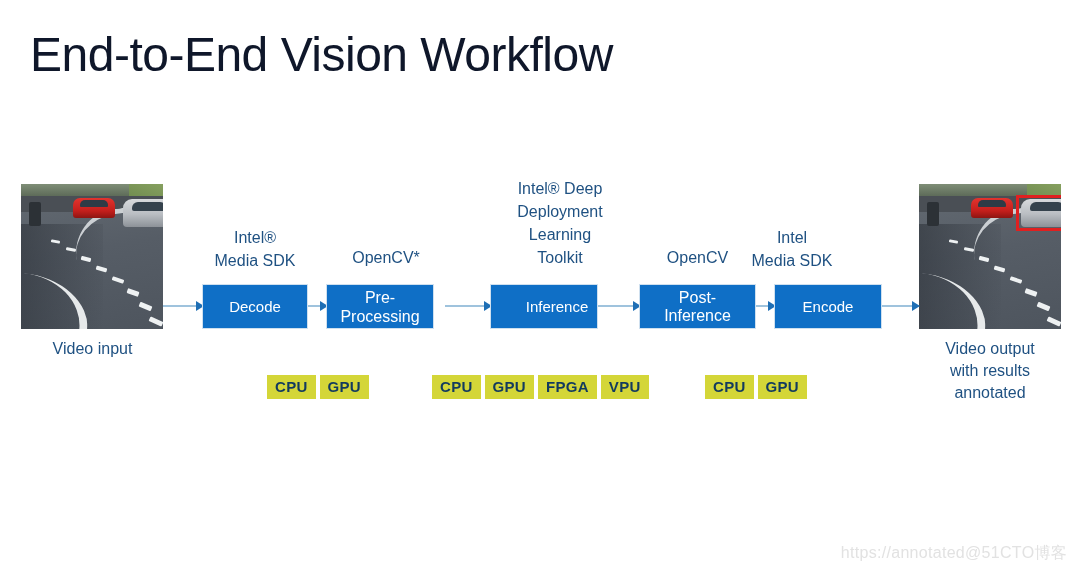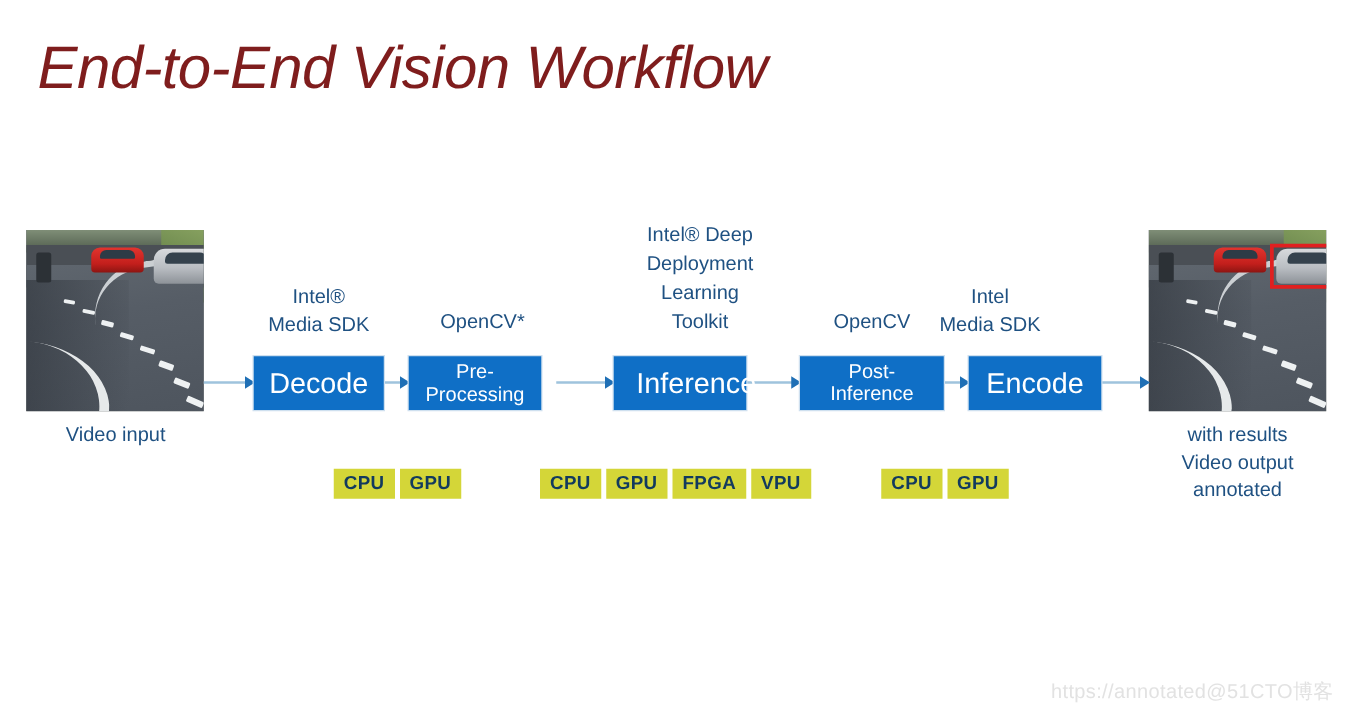--- a/index.html
+++ b/index.html
@@ -18,23 +18,22 @@
 
   
   #slide-title {
     position: absolute;
     left: 30px;
     top: 28px;
     font-size: 48px;
     line-height: 54px;
     font-weight: 400;
     letter-spacing: -0.5px;
-    color: #7f1d1d;
+    color: #0f172a;
     white-space: nowrap;
-    font-style: italic;
   }
 
   
   .video-frame {
     position: absolute;
     width: 142px;
     height: 145px;
     overflow: hidden;
     background: #5a5f62;
   }
@@ -139,21 +138,21 @@
     position: absolute;
     top: 285px;
     height: 43px;
     background: #0f6fc6;
     box-shadow: 0 0 0 1px #cfe0ef;
     color: #ffffff;
     display: flex;
     align-items: center;
     justify-content: center;
     text-align: center;
-    font-size: 23px;
+    font-size: 15px;
     line-height: 19px;
     box-sizing: border-box;
   }
   #stage-decode   { left: 203px; width: 104px; }
   #stage-preproc  { left: 327px; width: 106px; font-size: 16px; }
   #stage-inference{ left: 491px; width: 106px; padding-left: 26px; }
   #stage-postproc { left: 640px; width: 115px; font-size: 16px; line-height: 18px; }
   #stage-encode   { left: 775px; width: 106px; }
 
   
@@ -267,22 +266,22 @@
     <div class="dash" style="left:75px;  top:83px;  width:11px; height:4px; transform:rotate(16deg);"></div>
     <div class="dash" style="left:91px;  top:94px;  width:12px; height:4px; transform:rotate(18deg);"></div>
     <div class="dash" style="left:106px; top:106px; width:12px; height:5px; transform:rotate(20deg);"></div>
     <div class="dash" style="left:118px; top:120px; width:13px; height:5px; transform:rotate(22deg);"></div>
     <div class="dash" style="left:128px; top:135px; width:14px; height:5px; transform:rotate(24deg);"></div>
     <div id="detection-box"></div>
   </div>
 </div>
 
 <div id="video-output-caption" class="frame-caption">
+  <div>Video output</div>
   <div>with results</div>
-  <div>Video output</div>
   <div>annotated</div>
 </div>
 
 <div id="conn-1" class="connector"></div>
 <div id="conn-2" class="connector"></div>
 <div id="conn-3" class="connector"></div>
 <div id="conn-4" class="connector"></div>
 <div id="conn-5" class="connector"></div>
 <div id="conn-6" class="connector"></div>
 

